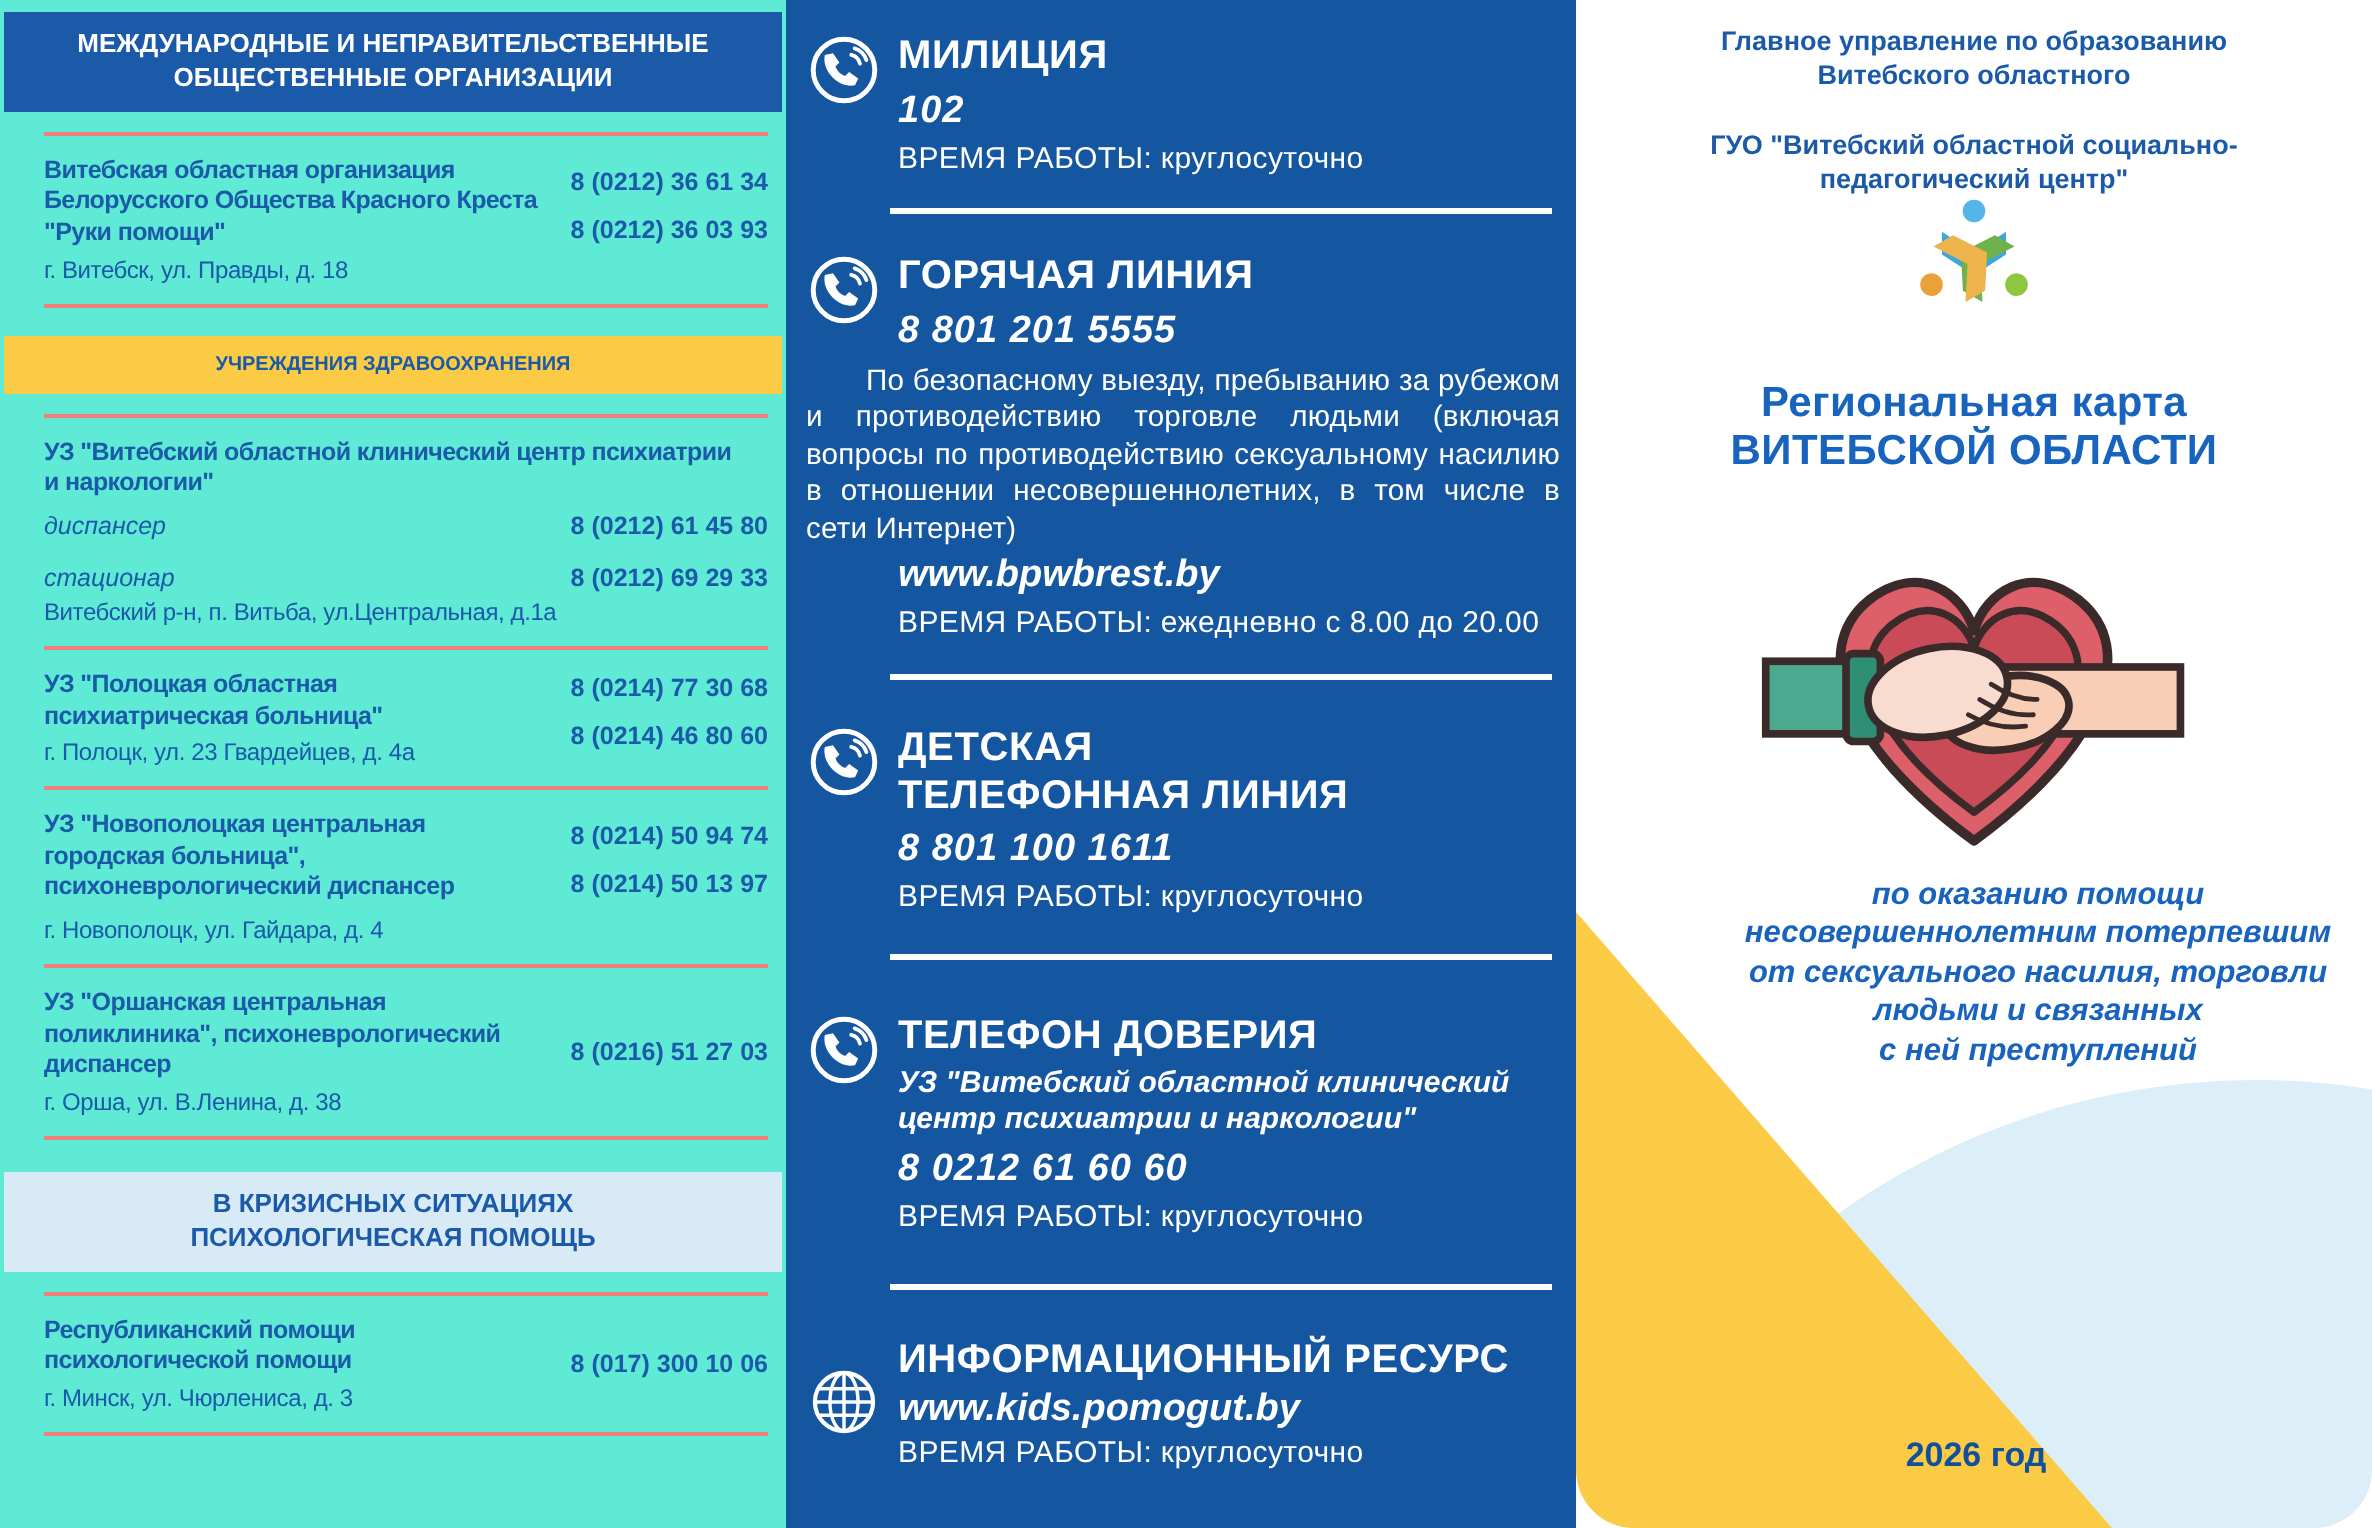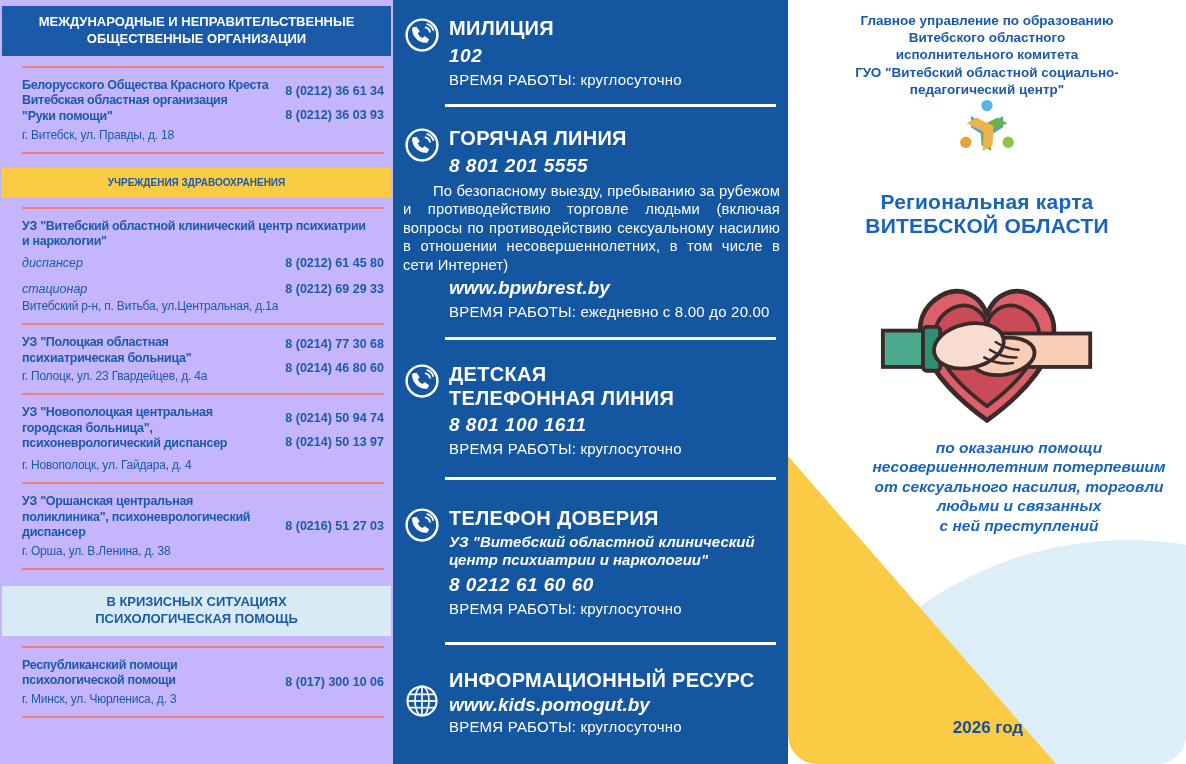--- a/index.html
+++ b/index.html
@@ -2,21 +2,21 @@
 <html><head>
 <meta charset="utf-8">
 <style>
   html,body{margin:0;padding:0;}
   body{
     width:1186px;height:764px;position:relative;overflow:hidden;
     font-family:"Liberation Sans", sans-serif;background:#ffffff;
   }
   
   .col{position:absolute;top:0;height:764px;}
-  .col-left{left:0;width:393px;background:#c4b5fd;}
+  .col-left{left:0;width:393px;background:#5eead4;}
   .col-mid{left:393px;width:395px;background:#14569F;}
   .col-right{left:788px;width:398px;background:#ffffff;overflow:hidden;border-radius:29px;}
 
   
   .banner{margin:0 2px;background:#1B5AA8;color:#fff;text-align:center;
     font-weight:bold;font-size:13px;line-height:1.3;padding:8px 4px;}
   .banner.first{margin-top:6px;}
   .banner.yellow{background:#FBCB45;color:#1B5AA8;margin-top:14px;font-size:10px;}
   .banner.lightblue{background:#D8EAF6;color:#1B5AA8;margin-top:16px;}
   .redline{border:none;border-top:2px solid #F08078;margin:0 9px 0 22px;height:0;}
@@ -72,22 +72,22 @@
 <div class="col col-left">
 
   <div class="banner first">
     <div>МЕЖДУНАРОДНЫЕ И НЕПРАВИТЕЛЬСТВЕННЫЕ</div>
     <div>ОБЩЕСТВЕННЫЕ ОРГАНИЗАЦИИ</div>
   </div>
 
   <hr class="redline gap">
   <div class="entry">
     <div class="etext">
+      <div class="ettl">Витебская областная организация</div>
       <div class="ettl">Белорусского Общества Красного Креста</div>
-      <div class="ettl">Витебская областная организация</div>
       <div class="ettl">"Руки помощи"</div>
       <div class="eaddr">г. Витебск, ул. Правды, д. 18</div>
     </div>
     <div class="ephones">
       <div>8 (0212) 36 61 34</div>
       <div>8 (0212) 36 03 93</div>
     </div>
   </div>
   <hr class="redline">
 
@@ -274,21 +274,20 @@
   </div>
 </div>
 
 <div class="col col-right">
   <div class="bg-circle"></div>
   <div class="bg-triangle"></div>
 
   <div class="cover-text dept">
     <div>Главное управление по образованию</div>
     <div>Витебского областного</div>
-    <div>исполнительного комитета</div>
   </div>
   <div class="cover-text org">
     <div>ГУО "Витебский областной социально-</div>
     <div>педагогический центр"</div>
   </div>
 
   <div class="logo-wrap">
     <svg width="76" height="66" viewBox="-40 -34 80 70">
       <g>
         <circle cx="0" cy="-26" r="6" fill="#54B6E8"></circle>

